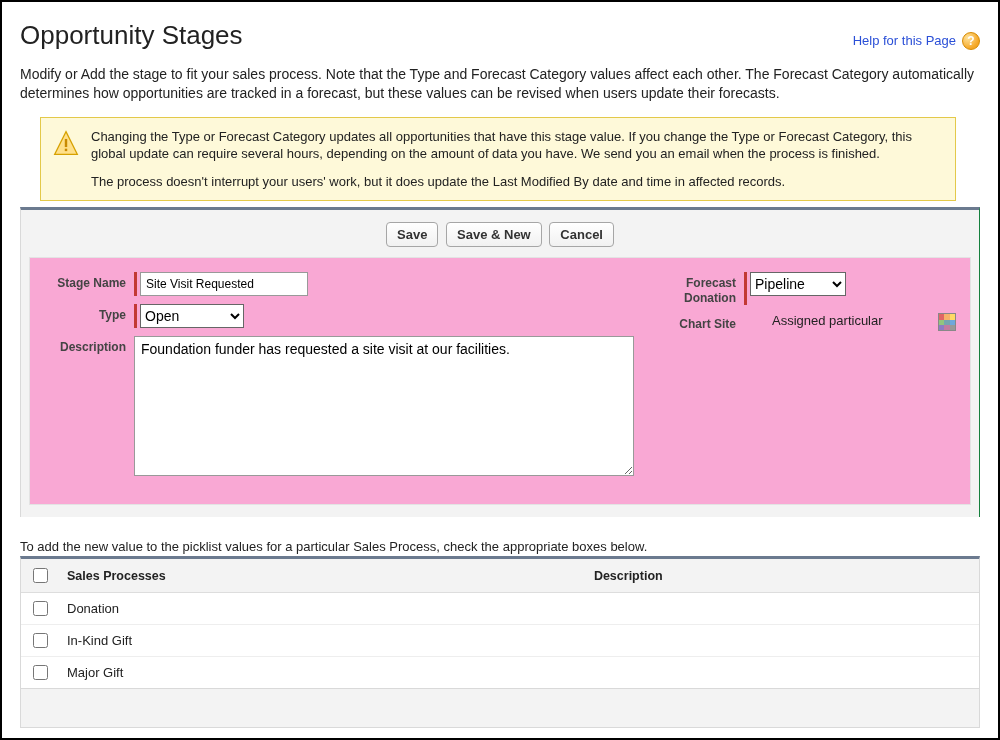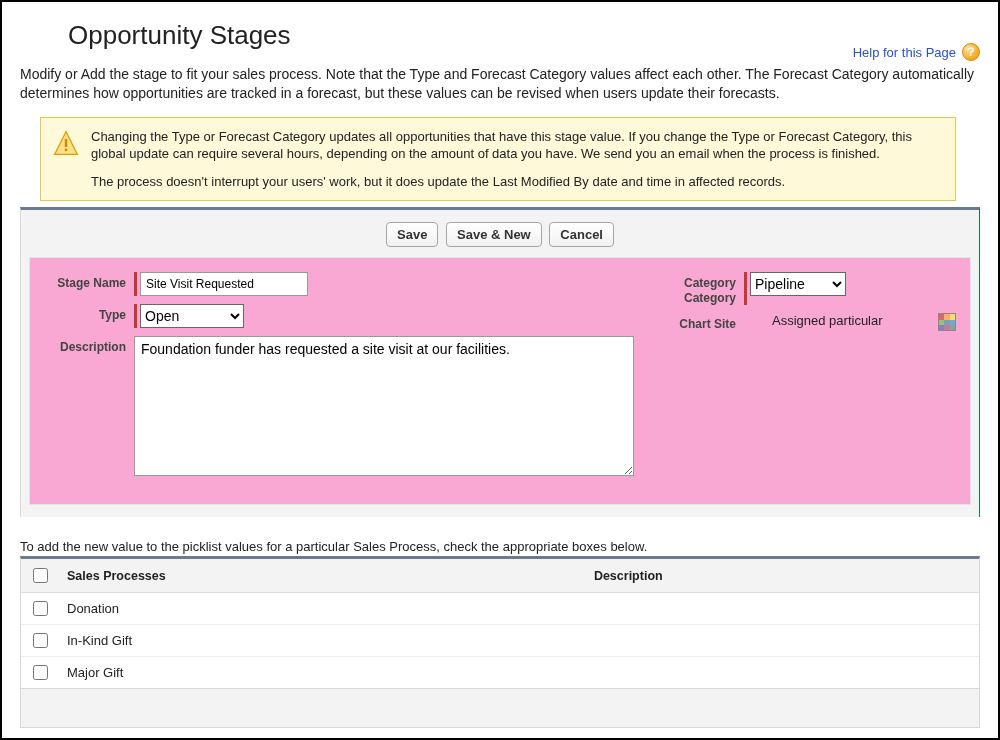--- a/index.html
+++ b/index.html
@@ -13,22 +13,21 @@
   .page {
     width: 1000px;
     height: 740px;
     border: 2px solid #000;
     padding: 18px 18px 0 18px;
     position: relative;
   }
   .top-row {
     display: flex;
     justify-content: space-between;
-    align-items: flex-end;
-    margin-left: 48px;
+    align-items: center;
   }
   h1.page-title {
     font-size: 26px;
     font-weight: 400;
     margin: 0 0 10px 0;
     color: #222;
   }
   .help-link {
     display: flex;
     align-items: center;
@@ -269,21 +268,21 @@
               <option>Open</option>
             </select>
           </div>
           <div class="form-row">
             <div class="form-label">Description</div>
             <textarea class="textarea-input" style="">Foundation funder has requested a site visit at our facilities.</textarea>
           </div>
         </div>
         <div class="col-right">
           <div class="form-row">
-            <div class="form-label" style="width:90px">Category Category</div>
+            <div class="form-label" style="width:90px">Forecast Donation</div>
             <div class="req-bar"></div>
             <select class="select-input med">
               <option>Pipeline</option>
             </select>
           </div>
           <div class="form-row">
             <div class="form-label" style="width:90px">Chart Site</div>
             <div class="chart-color-text">Assigned particular</div>
             <span class="color-picker-icon">
               <span style="background:#e06666"></span>

